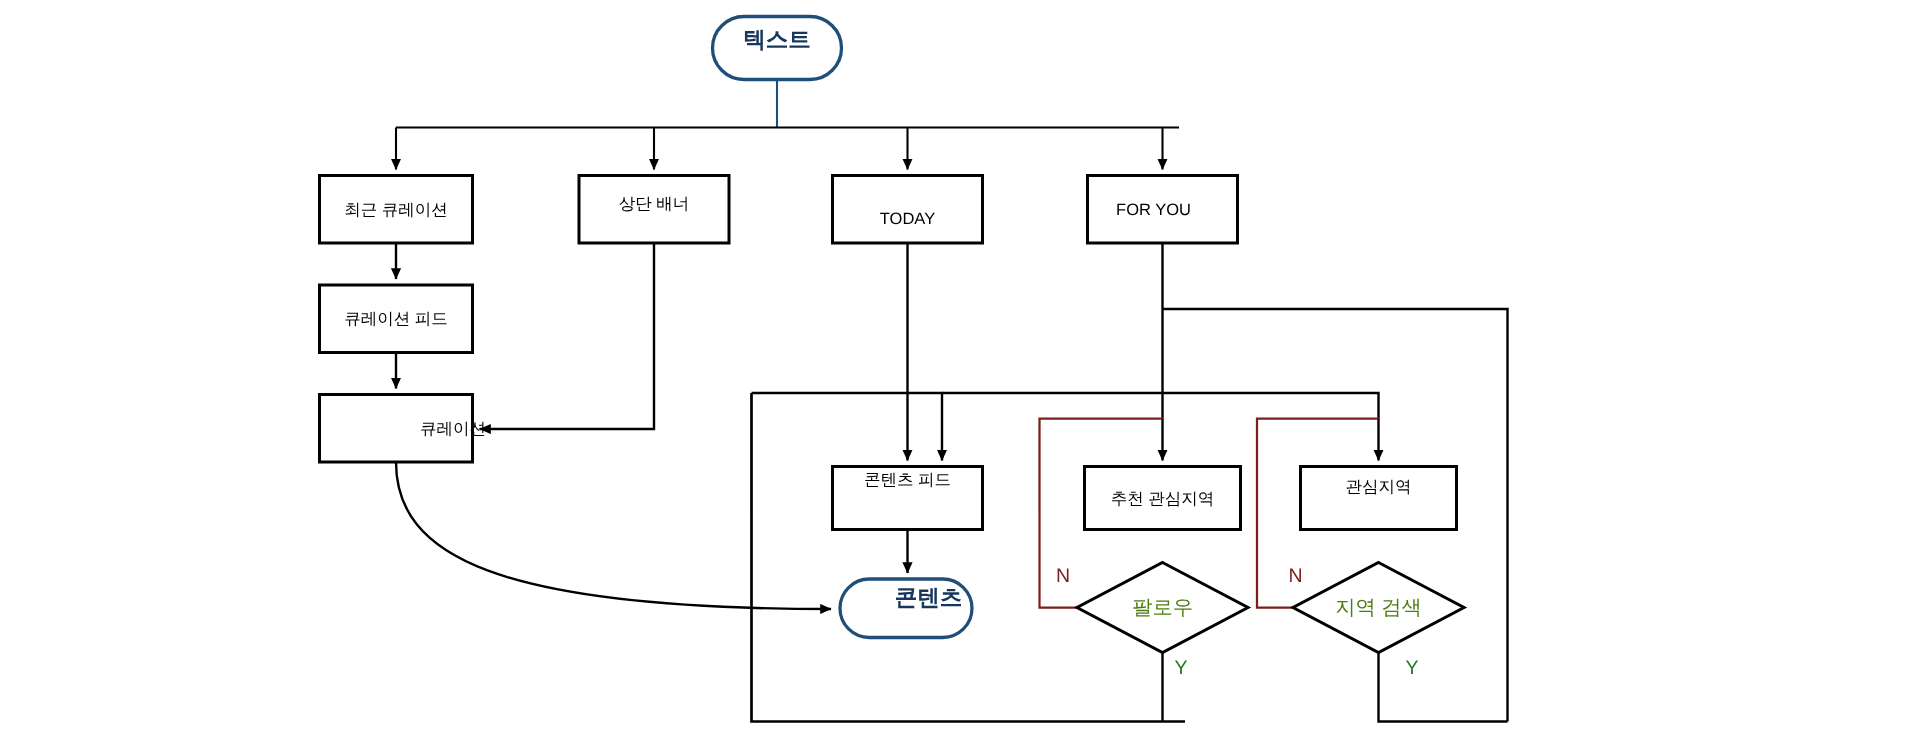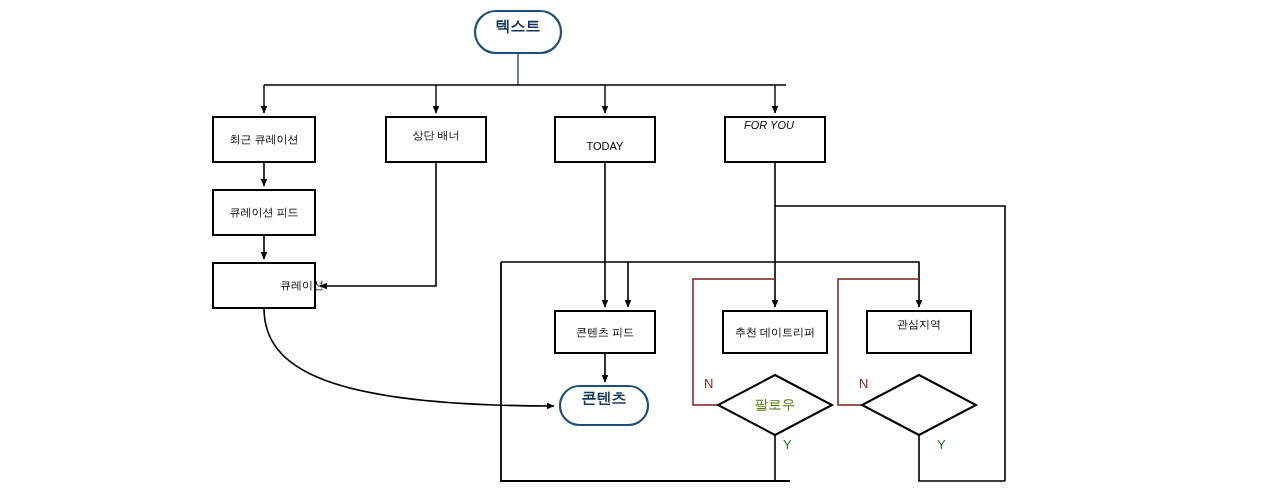--- a/index.html
+++ b/index.html
@@ -139,36 +139,37 @@
   </svg>
 
   <div class="node-label lbl-terminator" style="left:475px; top:11px; width:86px; height:30px;">텍스트</div>
 
   <div class="node-label lbl-box" style="left:213px; top:117px; width:102px; height:45px;">최근 큐레이션</div>
 
   <div class="node-label lbl-box" style="left:386px; top:117px; width:100px; height:36px;">상단 배너</div>
 
   <div class="node-label lbl-box" style="left:555px; top:117px; width:100px; height:58px;">TODAY</div>
 
-  <div class="node-label lbl-box" style="left:725px; top:102px; width:88px; height:45px;font-style:italic;">FOR YOU</div>
+  <div class="node-label lbl-box" style="left:725px; top:117px; width:88px; height:45px;">FOR YOU</div>
 
   <div class="node-label lbl-box" style="left:213px; top:190px; width:102px; height:45px;text-align:center;">큐레이션 피드</div>
 
   <div class="node-label lbl-box" style="left:213px; top:263px; width:102px; height:45px;margin-left:38px;">큐레이션</div>
 
-  <div class="node-label lbl-box" style="left:555px; top:311px; width:100px; height:42px;">콘텐츠 피드</div>
+  <div class="node-label lbl-box" style="left:555px; top:298px; width:100px; height:42px;">콘텐츠 피드</div>
 
-  <div class="node-label lbl-box" style="left:723px; top:311px; width:104px; height:42px;">추천 데이트리퍼</div>
+  <div class="node-label lbl-box" style="left:723px; top:311px; width:104px; height:42px;">추천 관심지역</div>
 
   <div class="node-label lbl-box" style="left:867px; top:311px; width:104px; height:27px;">관심지역</div>
 
-  <div class="node-label lbl-terminator" style="left:560px; top:386px; width:88px; height:25px;">콘텐츠</div>
+  <div class="node-label lbl-terminator" style="left:575px; top:386px; width:88px; height:25px;">콘텐츠</div>
 
   <div class="node-label lbl-decision" style="left:718px; top:375px; width:114px; height:60px;">팔로우</div>
 
+  <div class="node-label lbl-decision" style="left:862px; top:375px; width:114px; height:60px;">지역 검색</div>
 
   <div class="edge-label no" style="left:704px; top:376px;">N</div>
 
   <div class="edge-label yes" style="left:783px; top:437px;">Y</div>
 
   <div class="edge-label no" style="left:859px; top:376px;">N</div>
 
   <div class="edge-label yes" style="left:937px; top:437px;">Y</div>
 
 </div>

